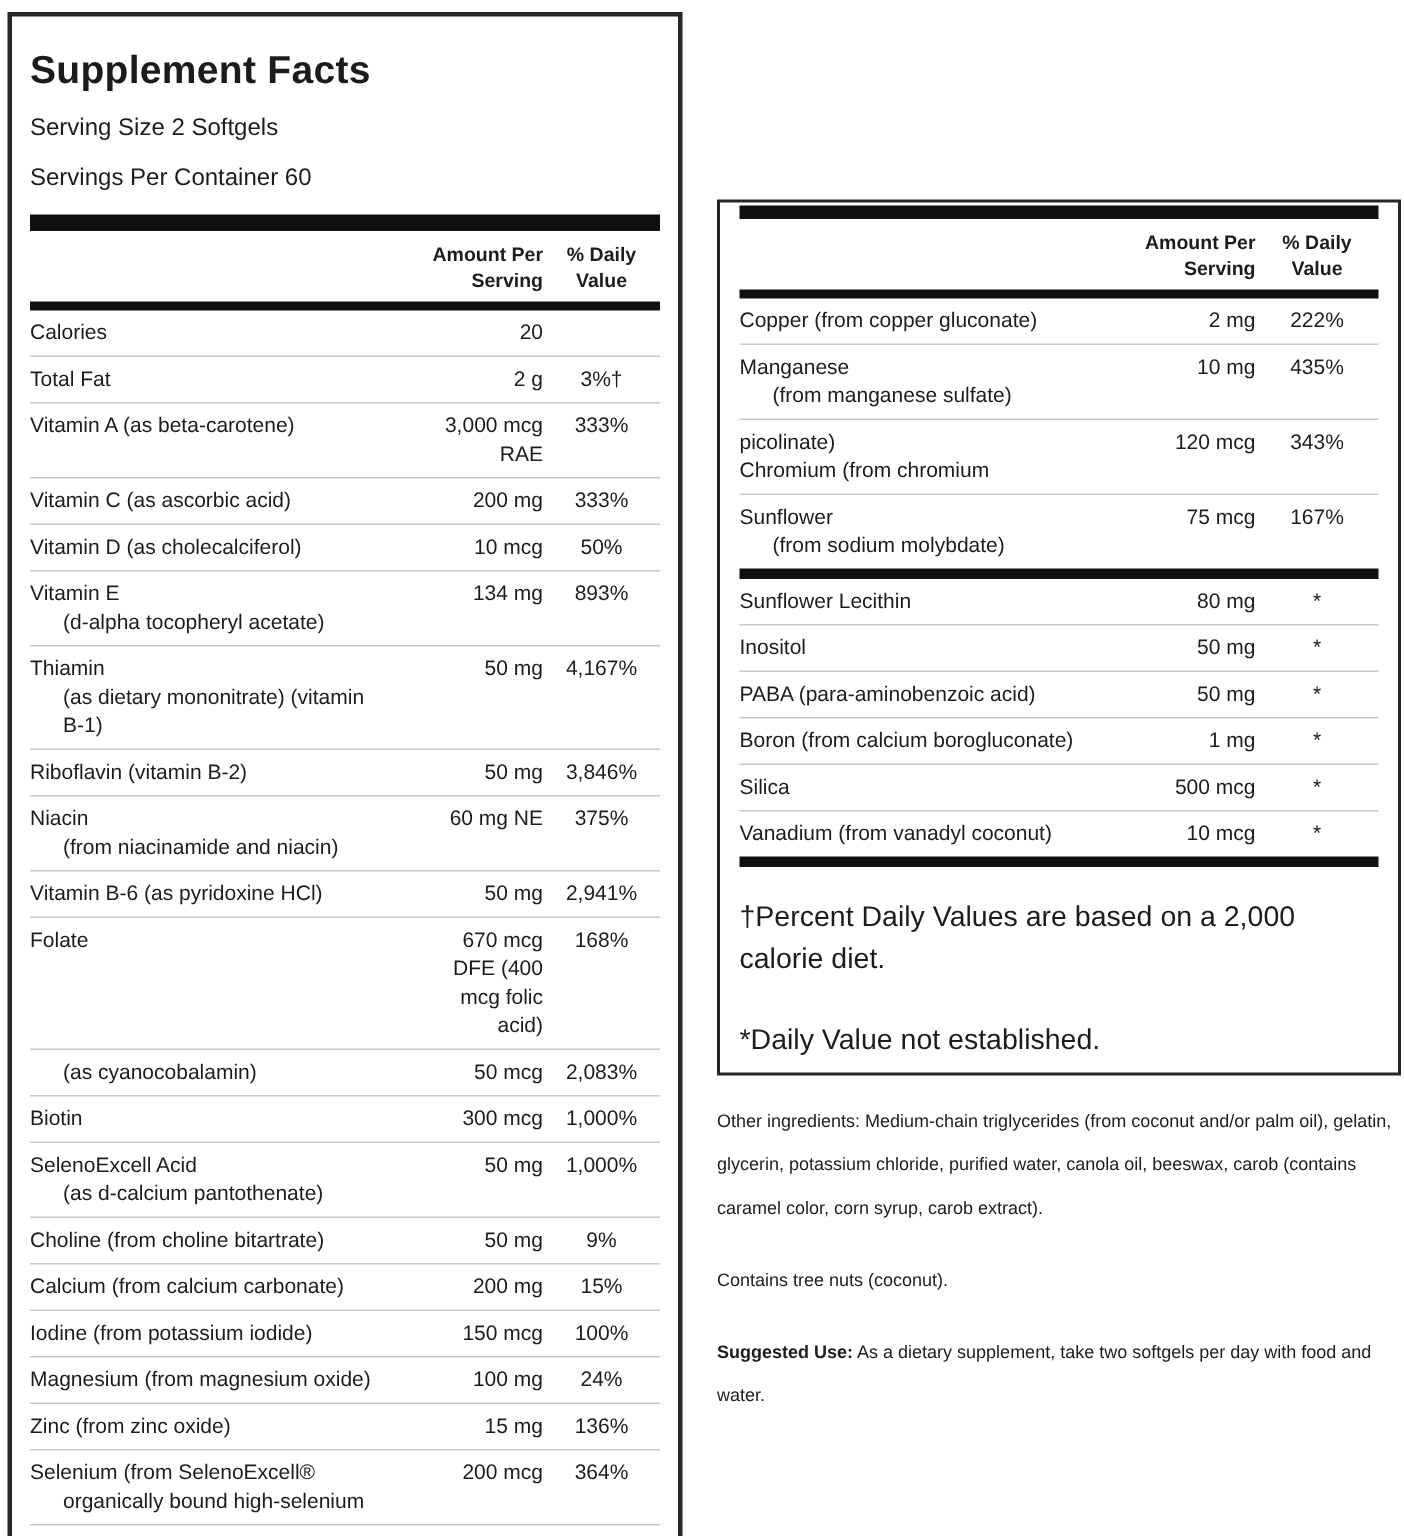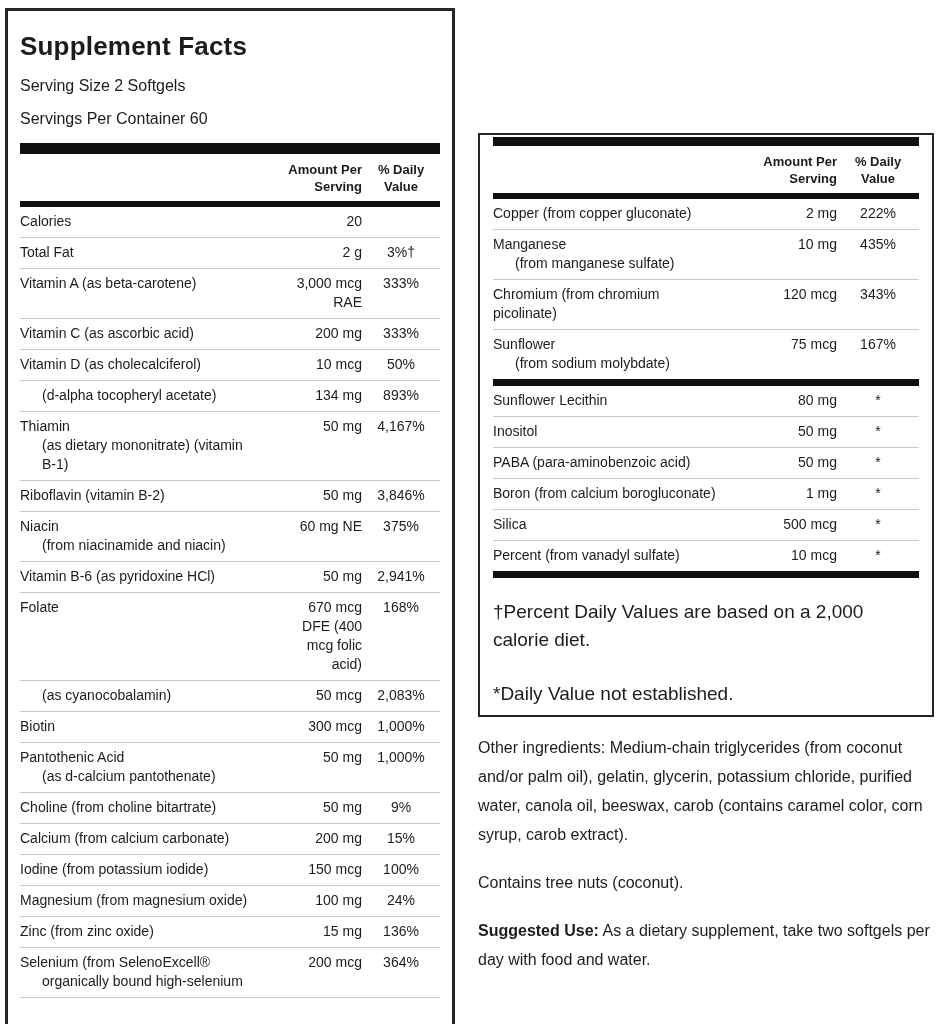--- a/index.html
+++ b/index.html
@@ -79,21 +79,21 @@
     font-size: 19px;
     line-height: 28px;
     margin-top: 20px;
   }
   .footnote + .footnote { margin-top: 26px; }
   .notes {
     position: absolute;
     left: 478px;
     top: 733px;
     width: 458px;
-    font-size: 16px;
+    font-size: 12px;
     line-height: 29px;
   }
   .notes .para { margin: 0 0 0 0; }
   .notes .para + .para { margin-top: 19px; }
   b { font-weight: bold; }
 </style>
 </head>
 <body>
 
 <div class="panel panel-left">
@@ -158,20 +158,21 @@
         <div class="cell-name">
           <div>Vitamin D (as cholecalciferol)</div>
         </div>
         <div class="cell-amt">
           <div>10 mcg</div>
         </div>
         <div class="cell-dv">50%</div>
       </div>
       <div class="row">
         <div class="cell-name">
+          <div>Vitamin E</div>
           <div class="nl-indent">(d-alpha tocopheryl acetate)</div>
         </div>
         <div class="cell-amt">
           <div>134 mg</div>
         </div>
         <div class="cell-dv">893%</div>
       </div>
       <div class="row">
         <div class="cell-name">
           <div>Thiamin</div>
@@ -236,21 +237,21 @@
         <div class="cell-name">
           <div>Biotin</div>
         </div>
         <div class="cell-amt">
           <div>300 mcg</div>
         </div>
         <div class="cell-dv">1,000%</div>
       </div>
       <div class="row">
         <div class="cell-name">
-          <div>Pantothenic Acid</div>
+          <div>SelenoExcell Acid</div>
           <div class="nl-indent">(as d-calcium pantothenate)</div>
         </div>
         <div class="cell-amt">
           <div>50 mg</div>
         </div>
         <div class="cell-dv">1,000%</div>
       </div>
       <div class="row">
         <div class="cell-name">
           <div>Choline (from choline bitartrate)</div>
@@ -340,22 +341,22 @@
           <div>Manganese</div>
           <div class="nl-indent">(from manganese sulfate)</div>
         </div>
         <div class="cell-amt">
           <div>10 mg</div>
         </div>
         <div class="cell-dv">435%</div>
       </div>
       <div class="row">
         <div class="cell-name">
+          <div>picolinate)</div>
           <div>Chromium (from chromium</div>
-          <div>picolinate)</div>
         </div>
         <div class="cell-amt">
           <div>120 mcg</div>
         </div>
         <div class="cell-dv">343%</div>
       </div>
       <div class="row">
         <div class="cell-name">
           <div>Sunflower</div>
           <div class="nl-indent">(from sodium molybdate)</div>
@@ -410,21 +411,21 @@
         <div class="cell-name">
           <div>Silica</div>
         </div>
         <div class="cell-amt">
           <div>500 mcg</div>
         </div>
         <div class="cell-dv">*</div>
       </div>
       <div class="row">
         <div class="cell-name">
-          <div>Percent (from vanadyl sulfate)</div>
+          <div>Vanadium (from vanadyl coconut)</div>
         </div>
         <div class="cell-amt">
           <div>10 mcg</div>
         </div>
         <div class="cell-dv">*</div>
       </div>
     </div>
 
   <div class="bar bar-sect"></div>
 

